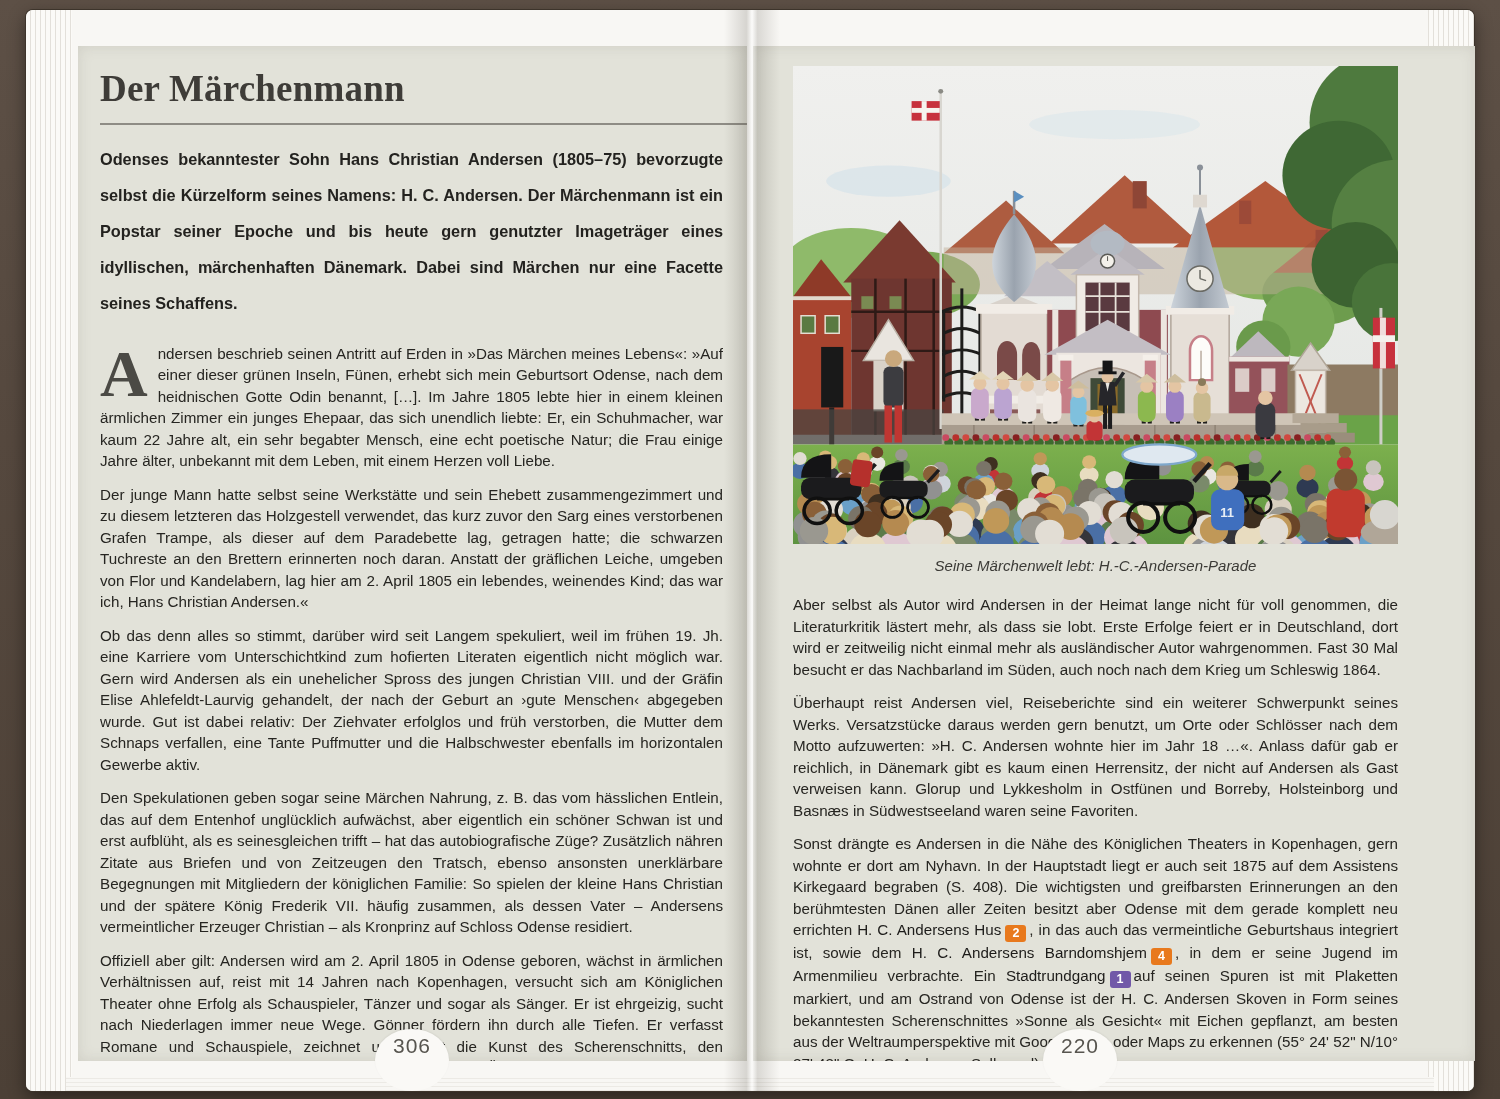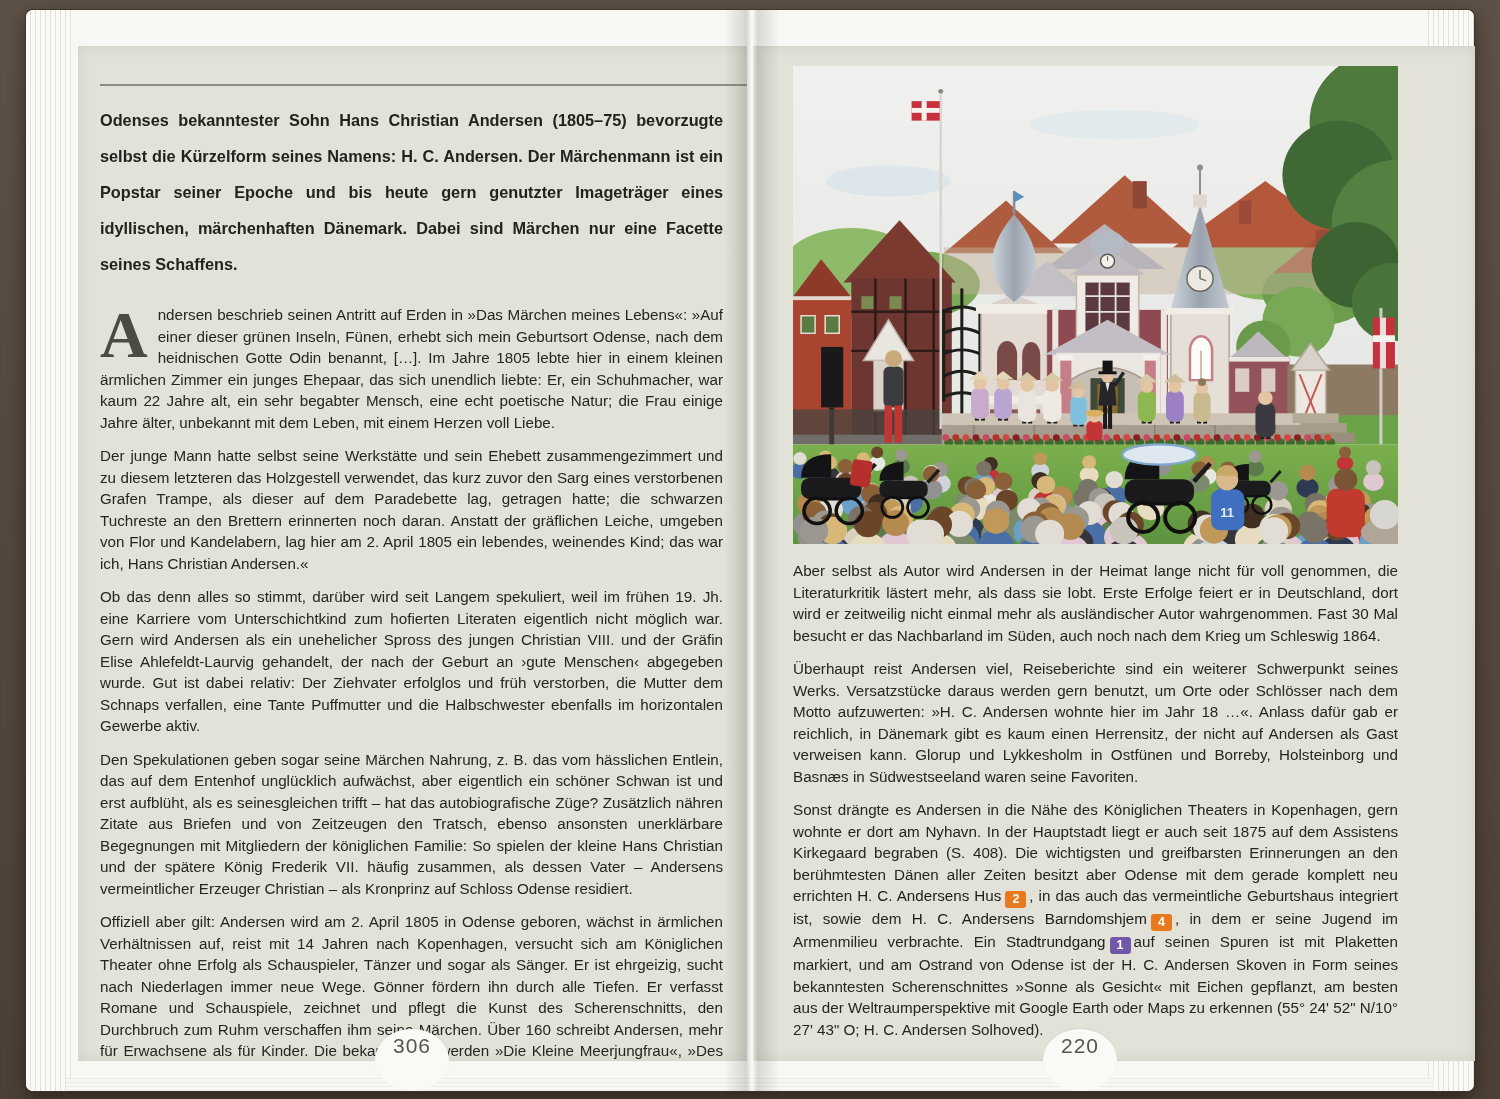--- a/index.html
+++ b/index.html
@@ -81,20 +81,21 @@
 </head>
 <body>
 
 <div class="book">
   <div class="edge left"></div>
   <div class="edge right"></div>
   <div class="edge bottom"></div>
 
   <div class="panel panel-left">
     <div class="lp">
+      <div class="title">Der Märchenmann</div>
       <div class="rule"></div>
       <p class="lead">Odenses bekanntester Sohn Hans Christian Andersen (1805–75) bevorzugte selbst die Kürzelform seines Namens: H. C. Andersen. Der Märchenmann ist ein Popstar seiner Epoche und bis heute gern genutzter Imageträger eines idyllischen, märchenhaften Dänemark. Dabei sind Märchen nur eine Facette seines Schaffens.</p>
       <p class="bodytxt first-body"><span class="dropcap">A</span><span>ndersen beschrieb seinen Antritt auf Erden in »Das Märchen meines Lebens«: »Auf einer dieser grünen Inseln, Fünen, erhebt sich mein Geburtsort Odense, nach dem heidnischen Gotte Odin benannt, […]. Im Jahre 1805 lebte hier in einem kleinen ärmlichen Zimmer ein junges Ehepaar, das sich unendlich liebte: Er, ein Schuhmacher, war kaum 22 Jahre alt, ein sehr begabter Mensch, eine echt poetische Natur; die Frau einige Jahre älter, unbekannt mit dem Leben, mit einem Herzen voll Liebe.</span></p>
       <p class="bodytxt">Der junge Mann hatte selbst seine Werkstätte und sein Ehebett zusammengezimmert und zu diesem letzteren das Holzgestell verwendet, das kurz zuvor den Sarg eines verstorbenen Grafen Trampe, als dieser auf dem Paradebette lag, getragen hatte; die schwarzen Tuchreste an den Brettern erinnerten noch daran. Anstatt der gräflichen Leiche, umgeben von Flor und Kandelabern, lag hier am 2. April 1805 ein lebendes, weinendes Kind; das war ich, Hans Christian Andersen.«</p>
       <p class="bodytxt">Ob das denn alles so stimmt, darüber wird seit Langem spekuliert, weil im frühen 19. Jh. eine Karriere vom Unterschichtkind zum hofierten Literaten eigentlich nicht möglich war. Gern wird Andersen als ein unehelicher Spross des jungen Christian VIII. und der Gräfin Elise Ahlefeldt-Laurvig gehandelt, der nach der Geburt an ›gute Menschen‹ abgegeben wurde. Gut ist dabei relativ: Der Ziehvater erfolglos und früh verstorben, die Mutter dem Schnaps verfallen, eine Tante Puffmutter und die Halbschwester ebenfalls im horizontalen Gewerbe aktiv.</p>
       <p class="bodytxt">Den Spekulationen geben sogar seine Märchen Nahrung, z. B. das vom hässlichen Entlein, das auf dem Entenhof unglücklich aufwächst, aber eigentlich ein schöner Schwan ist und erst aufblüht, als es seinesgleichen trifft – hat das autobiografische Züge? Zusätzlich nähren Zitate aus Briefen und von Zeitzeugen den Tratsch, ebenso ansonsten unerklärbare Begegnungen mit Mitgliedern der königlichen Familie: So spielen der kleine Hans Christian und der spätere König Frederik VII. häufig zusammen, als dessen Vater – Andersens vermeintlicher Erzeuger Christian – als Kronprinz auf Schloss Odense residiert.</p>
       <p class="bodytxt">Offiziell aber gilt: Andersen wird am 2. April 1805 in Odense geboren, wächst in ärmlichen Verhältnissen auf, reist mit 14 Jahren nach Kopenhagen, versucht sich am Königlichen Theater ohne Erfolg als Schauspieler, Tänzer und sogar als Sänger. Er ist ehrgeizig, sucht nach Niederlagen immer neue Wege. Gönner fördern ihn durch alle Tiefen. Er verfasst Romane und Schauspiele, zeichnet und pflegt die Kunst des Scherenschnitts, den Durchbruch zum Ruhm verschaffen ihm seine Märchen. Über 160 schreibt Andersen, mehr für Erwachsene als für Kinder. Die bekanntesten werden »Die Kleine Meerjungfrau«, »Des Kaisers neue Kleider«, »Die Schneekönigin«, »Die Prinzessin auf der Erbse« oder »Der standhafte Zinnsoldat«. Und sie machen ihn weltberühmt: Kaum ein anderer Autor wurde je in so viele Sprachen übersetzt – 144, von Abchasisch bis Zulu, sind registriert.</p>
     </div>
   </div>
 
@@ -719,20 +720,21 @@
               <circle cx="550" cy="424" r="11.5" fill="#7a5434"></circle>
               <ellipse cx="589" cy="478" rx="24" ry="14" fill="#b0a698"></ellipse>
               <circle cx="589" cy="460" r="15" fill="#d8d6d0"></circle>
               <rect x="416" y="434" width="33" height="42" rx="9" fill="#3f6fbe"></rect>
               <circle cx="432" cy="424" r="11" fill="#d9b98a"></circle>
               <path d="M421,420 a11,11 0 0 1 22,0 Z" fill="#c8a868"></path>
               <text x="432" y="462" text-anchor="middle" fill="#e8eef5" font-family="&quot;Liberation Sans&quot;,sans-serif" font-size="13" font-weight="700">11</text>
             </g>
         </svg>
       </figure>
+      <figcaption class="caption">Seine Märchenwelt lebt: H.-C.-Andersen-Parade</figcaption>
 
       <p class="bodytxt" style="margin-top:16px">Aber selbst als Autor wird Andersen in der Heimat lange nicht für voll genommen, die Literaturkritik lästert mehr, als dass sie lobt. Erste Erfolge feiert er in Deutschland, dort wird er zeitweilig nicht einmal mehr als ausländischer Autor wahrgenommen. Fast 30 Mal besucht er das Nachbarland im Süden, auch noch nach dem Krieg um Schleswig 1864.</p>
       <p class="bodytxt">Überhaupt reist Andersen viel, Reiseberichte sind ein weiterer Schwerpunkt seines Werks. Versatzstücke daraus werden gern benutzt, um Orte oder Schlösser nach dem Motto aufzuwerten: »H. C. Andersen wohnte hier im Jahr 18 …«. Anlass dafür gab er reichlich, in Dänemark gibt es kaum einen Herrensitz, der nicht auf Andersen als Gast verweisen kann. Glorup und Lykkesholm in Ostfünen und Borreby, Holsteinborg und Basnæs in Südwestseeland waren seine Favoriten.</p>
       <p class="bodytxt"><span>Sonst drängte es Andersen in die Nähe des Königlichen Theaters in Kopenhagen, gern wohnte er dort am Nyhavn. In der Hauptstadt liegt er auch seit 1875 auf dem Assistens Kirkegaard begraben (S. 408). Die wichtigsten und greifbarsten Erinnerungen an den berühmtesten Dänen aller Zeiten besitzt aber Odense mit dem gerade komplett neu errichten</span>
         <span class="bold">H. C. Andersens Hus</span><span class="poi" style="background-color: rgb(232, 121, 29);">2</span><span>, in das auch das vermeintliche Geburtshaus integriert ist, sowie dem</span>
         <span class="bold">H. C. Andersens Barndomshjem</span><span class="poi" style="background-color: rgb(232, 121, 29);">4</span><span>, in dem er seine Jugend im Armenmilieu verbrachte. Ein</span>
         <span class="bold">Stadtrundgang</span><span class="poi" style="background-color: rgb(113, 88, 168);">1</span><span>auf seinen Spuren ist mit Plaketten markiert, und am Ostrand von Odense ist der H. C. Andersen Skoven in Form seines bekanntesten Scherenschnittes »Sonne als Gesicht« mit Eichen gepflanzt, am besten aus der Weltraumperspektive mit Google Earth oder Maps zu erkennen (55° 24' 52" N/10° 27' 43" O; H. C. Andersen Solhoved).</span>
       </p>
     </div>
   </div>

